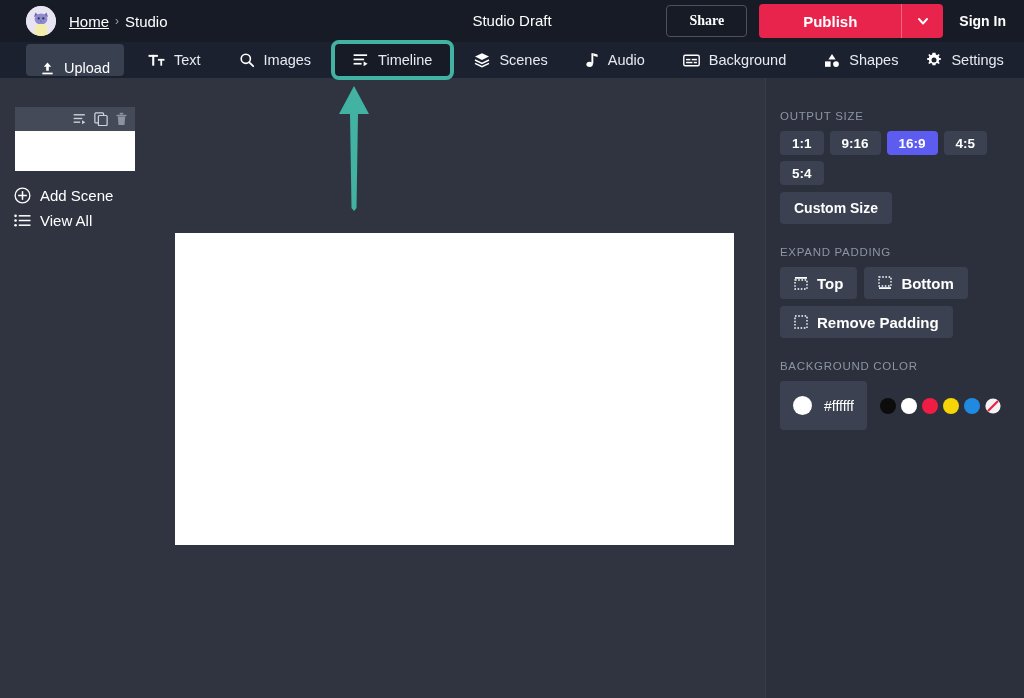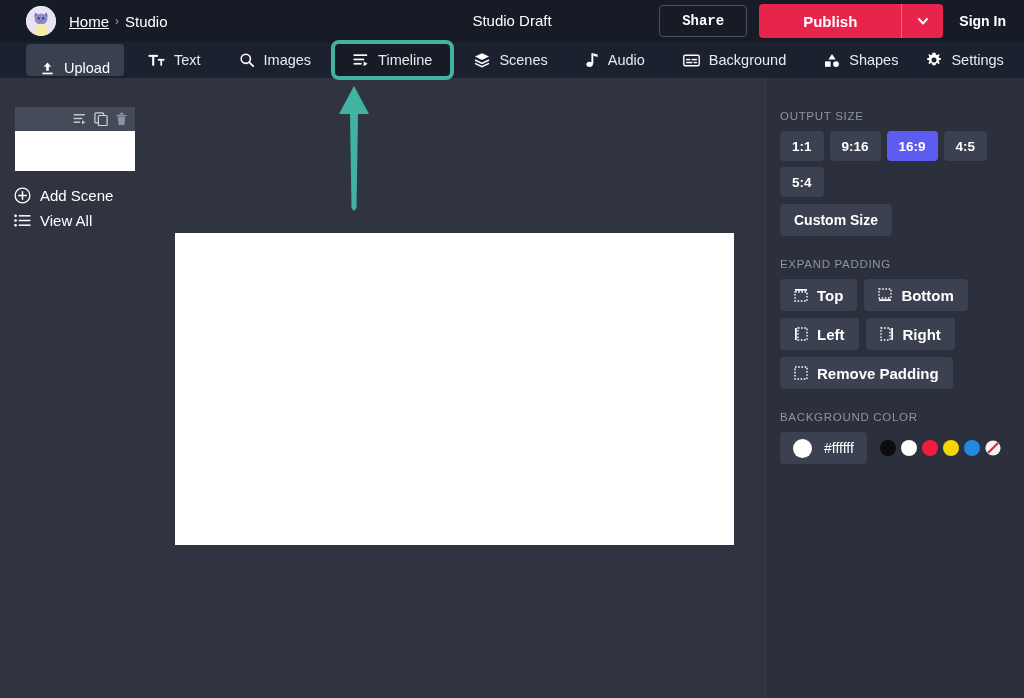--- a/index.html
+++ b/index.html
@@ -35,21 +35,21 @@
     pointer-events: none;
   }
   .header-right {
     margin-left: auto; display: flex; align-items: center; gap: 12px;
     padding-right: 18px; z-index: 2;
   }
   .btn-share {
     height: 32px; padding: 0 22px; border: 1px solid #4b5160; border-radius: 4px;
     background: transparent; color: #ffffff; font-size: 14px; font-weight: bold;
     display: flex; align-items: center; cursor: pointer;
-    font-family: Liberation Mono, monospace;
+    font-family: Liberation Serif, serif;
   }
   .publish-group { display: flex; height: 34px; border-radius: 4px; overflow: hidden; }
   .btn-publish {
     background: #e8234c; color: #fff; border: none; font-size: 15px; font-weight: bold;
     padding: 0 44px; cursor: pointer; font-family: "Liberation Sans", sans-serif;
   }
   .btn-publish-caret {
     background: #e8234c; border: none; border-left: 1px solid #f2637f;
     width: 42px; color: #fff; cursor: pointer;
     display: flex; align-items: center; justify-content: center;
@@ -111,36 +111,36 @@
     position: absolute; right: 0; top: 78px; width: 259px; height: 620px;
     background: #2b303c; border-left: 1px solid #373d4a; padding: 32px 14px 0 14px;
   }
   .section-label {
     font-size: 11.5px; letter-spacing: 0.7px; color: #8d94a3;
     margin-bottom: 9px; text-transform: uppercase;
   }
   .chip-row { display: flex; flex-wrap: wrap; gap: 6px; }
   .chip {
     background: #3b4150; color: #ffffff; border: none; border-radius: 4px;
-    height: 30px; padding: 0 12px; font-size: 13.5px; font-weight: bold;
+    height: 24px; padding: 0 12px; font-size: 13.5px; font-weight: bold;
     cursor: pointer; display: flex; align-items: center; justify-content: center;
     font-family: "Liberation Sans", sans-serif;
   }
   .chip.selected { background: #5c5cf0; }
   .chip-wide { margin-top: 7px; padding: 0 14px; height: 32px; font-size: 14px; }
   .pad-row { display: flex; gap: 7px; margin-bottom: 7px; }
   .chip-pad {
     display: flex; align-items: center; gap: 9px; height: 32px;
     padding: 0 14px; font-size: 15px;
   }
   .spacer-lg { height: 22px; }
   .color-row { display: flex; align-items: center; gap: 13px; }
   .color-field {
     display: flex; align-items: center; gap: 12px; background: #3b4150;
-    border-radius: 4px; height: 32px; padding: 0 13px; cursor: pointer;
+    border-radius: 4px; height: 49px; padding: 0 13px; cursor: pointer;
   }
   .color-dot-lg {
     width: 19px; height: 19px; border-radius: 50%; background: #ffffff; flex: 0 0 auto;
   }
   .color-hex { font-size: 14px; color: #ffffff; }
   .swatches { display: flex; gap: 5px; align-items: center; }
   .swatch {
     width: 16px; height: 16px; border-radius: 50%; cursor: pointer; flex: 0 0 auto;
   }
 </style>
@@ -351,36 +351,20 @@
         <span>Top</span>
       </button>
       <button class="chip chip-pad">
         <svg width="14" height="14" viewBox="0 0 14 14">
           <rect x="1" y="11.2" width="12" height="1.8" fill="#fff"></rect>
           <rect x="1" y="1" width="12" height="9" fill="none" stroke="#fff" stroke-width="1.4" stroke-dasharray="1.6 1.6"></rect>
         </svg>
         <span>Bottom</span>
       </button>
     </div>
-    <div class="pad-row">
-      <button class="chip chip-pad">
-        <svg width="14" height="14" viewBox="0 0 14 14">
-          <rect x="1" y="1" width="1.8" height="12" fill="#fff"></rect>
-          <rect x="4" y="1" width="9" height="12" fill="none" stroke="#fff" stroke-width="1.4" stroke-dasharray="1.6 1.6"></rect>
-        </svg>
-        <span>Left</span>
-      </button>
-      <button class="chip chip-pad">
-        <svg width="14" height="14" viewBox="0 0 14 14">
-          <rect x="11.2" y="1" width="1.8" height="12" fill="#fff"></rect>
-          <rect x="1" y="1" width="9" height="12" fill="none" stroke="#fff" stroke-width="1.4" stroke-dasharray="1.6 1.6"></rect>
-        </svg>
-        <span>Right</span>
-      </button>
-    </div>
     <button class="chip chip-pad">
       <svg width="14" height="14" viewBox="0 0 14 14">
         <rect x="1" y="1" width="12" height="12" fill="none" stroke="#fff" stroke-width="1.4" stroke-dasharray="1.6 1.6"></rect>
       </svg>
       <span>Remove Padding</span>
     </button>
 
     <div class="spacer-lg"></div>
 
     <div class="section-label">Background Color</div>

